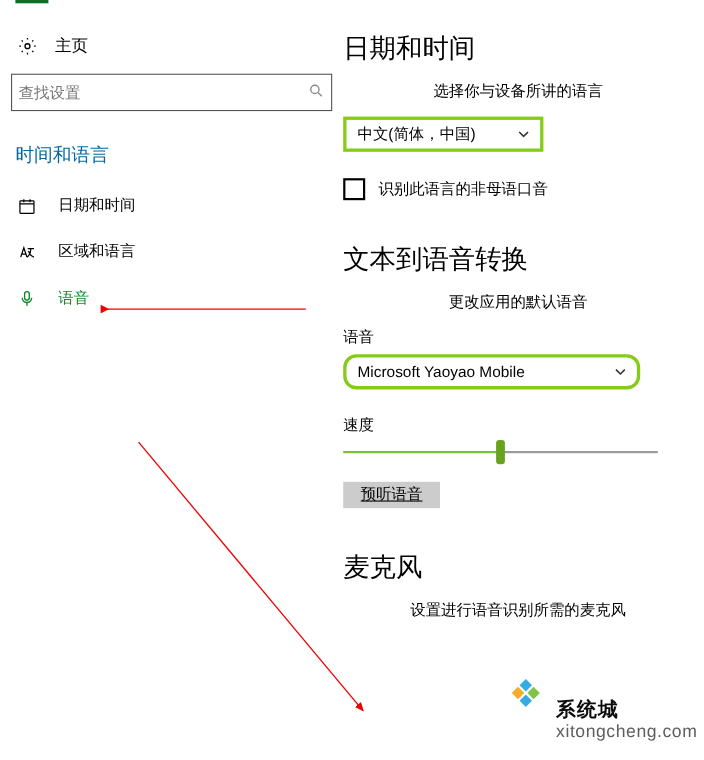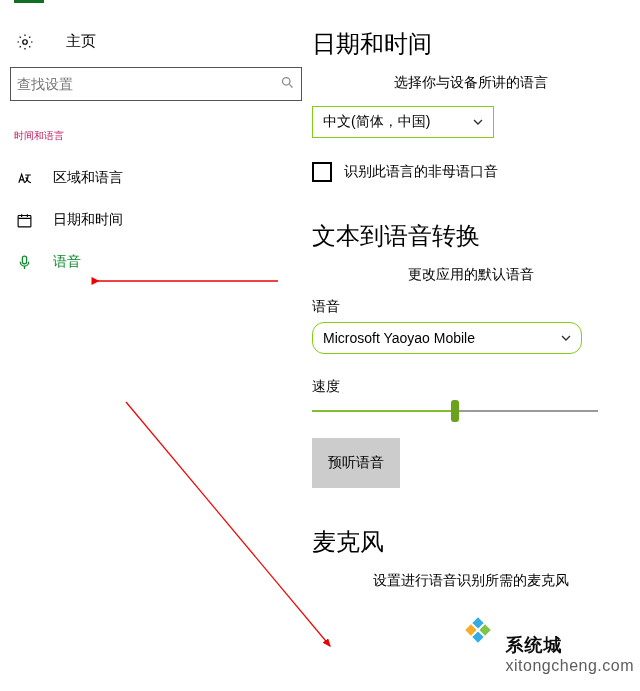--- a/index.html
+++ b/index.html
@@ -5,54 +5,54 @@
   * { box-sizing: border-box; margin: 0; padding: 0; font-family: "Microsoft YaHei", "Segoe UI", sans-serif; }
   body { width: 640px; height: 691px; background: #fff; color: #000; font-size: 14px; position: relative; overflow: hidden; }
 
   .top-accent { position:absolute; top:0; left:14px; width:30px; height:3px; background:#106f22; }
 
   .layout { display:flex; height:100%; }
   .sidebar { width:312px; padding: 28px 10px 0 10px; }
   .content { flex:1; padding: 28px 10px 0 0; }
 
   
-  .home-row { display:flex; align-items:center; gap:32px; padding:4px 6px 10px 6px; font-size:15px; }
+  .home-row { display:flex; align-items:center; gap:16px; padding:4px 6px 10px 6px; font-size:15px; }
   .gear-icon { width:18px; height:18px; }
 
   .search-wrap { margin:6px 0 22px 0; border:1px solid #555; height:34px; display:flex; align-items:center; padding:0 6px; }
   .search-wrap input { flex:1; border:none; outline:none; font-size:14px; color:#888; background:transparent; }
   .search-icon { width:15px; height:15px; opacity:.7; }
 
-  .section-title { color:#be185d; font-size:10px; padding:6px 4px 14px 4px; }
+  .section-title { color:#0369a1; font-size:17px; padding:6px 4px 14px 4px; }
 
   .nav-item { display:flex; align-items:center; gap:20px; padding:12px 6px; font-size:14px; cursor:pointer; }
   .nav-item.active { color:#0d8a2c; }
   .nav-icon { width:17px; height:17px; display:flex; align-items:center; justify-content:center; font-size:14px; }
   .nav-icon svg { width:17px; height:17px; }
 
   
   h1.section { font-size:24px; font-weight:400; margin-bottom:14px; }
   .sec-block { margin-bottom:38px; }
   .sub { font-size:14px; margin-bottom:14px;text-align:center; }
   .label { font-size:14px; margin-bottom:6px; }
 
-  .dropdown { border:1px solid #84cc16; height:32px; display:flex; align-items:center; justify-content:space-between; padding:0 10px; font-size:14px; cursor:pointer; background:#fff; }
+  .dropdown { border:3px solid #84cc16; height:32px; display:flex; align-items:center; justify-content:space-between; padding:0 10px; font-size:14px; cursor:pointer; background:#fff; }
   .dropdown .chev { width:10px; height:10px; }
   .dd1 { width:182px; margin-bottom:24px; }
   .dd2 { width:270px; margin-bottom:24px;border-radius:12px; }
 
   .checkbox-row { display:flex; align-items:center; gap:12px; font-size:14px; }
   .cbox { width:20px; height:20px; border:2px solid #000; }
 
   .slider-track { width:286px; height:2px; position:relative; margin:14px 0 26px 0; }
   .slider-fill { position:absolute; left:0; top:0; height:2px; background:#7ebd34; }
   .slider-rest { position:absolute; right:0; top:0; height:2px; background:#9a9a9a; }
   .slider-thumb { position:absolute; top:-10px; width:8px; height:22px; background:#6aa21e; border-radius:3px; }
 
-  .btn-grey { display:inline-block; background:#ccc; border:none; padding:16px 16px; font-size:14px; cursor:pointer; }
+  .btn-grey { display:inline-block; background:#ccc; border:none; padding:3px 16px; font-size:14px; cursor:pointer;text-decoration:underline; }
 
   
   .arrow { position:absolute; pointer-events:none; }
   .arrow svg { overflow:visible; }
 
   
   .watermark { position:absolute; right:6px; bottom:16px; display:flex; align-items:center; gap:8px; opacity:.95; }
   .wm-logo { width:40px; height:40px; }
   .wm-txt .l1 { font-size:18px; font-weight:700; letter-spacing:1px;margin-top:48px; }
   .wm-txt .l2 { font-size:16px; color:#555; letter-spacing:.5px; }
@@ -84,35 +84,35 @@
             <path d="M20 20l-5-5"></path>
         </svg>
       </span>
     </div>
 
     <div class="section-title">时间和语言</div>
 
     <div class="nav-item">
       <span class="nav-icon">
         <svg viewBox="0 0 24 24" fill="none" stroke="#000" stroke-width="1.6">
-          <path d="M4 18L8 6l4 12M5.5 14h5"></path>
-            <path d="M13 7h8M17 7c0 5-2 9-5 11M14 10c1 4 4 7 7 8"></path>
-        </svg>
-      </span>
-      <span>区域和语言</span>
+          <rect x="3" y="5" width="18" height="16" rx="1"></rect>
+            <path d="M3 9h18M8 3v4M16 3v4"></path>
+        </svg>
+      </span>
+      <span>日期和时间</span>
     </div>
 
     <div class="nav-item">
       <span class="nav-icon">
         <svg viewBox="0 0 24 24" fill="none" stroke="#000" stroke-width="1.6">
-          <rect x="3" y="5" width="18" height="16" rx="1"></rect>
-            <path d="M3 9h18M8 3v4M16 3v4"></path>
-        </svg>
-      </span>
-      <span>日期和时间</span>
+          <path d="M4 18L8 6l4 12M5.5 14h5"></path>
+            <path d="M13 7h8M17 7c0 5-2 9-5 11M14 10c1 4 4 7 7 8"></path>
+        </svg>
+      </span>
+      <span>区域和语言</span>
     </div>
 
     <div class="nav-item active">
       <span class="nav-icon">
         <svg viewBox="0 0 24 24" fill="none" stroke="#0d8a2c" stroke-width="1.8">
           <rect x="9" y="3" width="6" height="11" rx="3"></rect>
             <path d="M6 11a6 6 0 0012 0M12 17v4"></path>
         </svg>
       </span>
       <span>语音</span>

